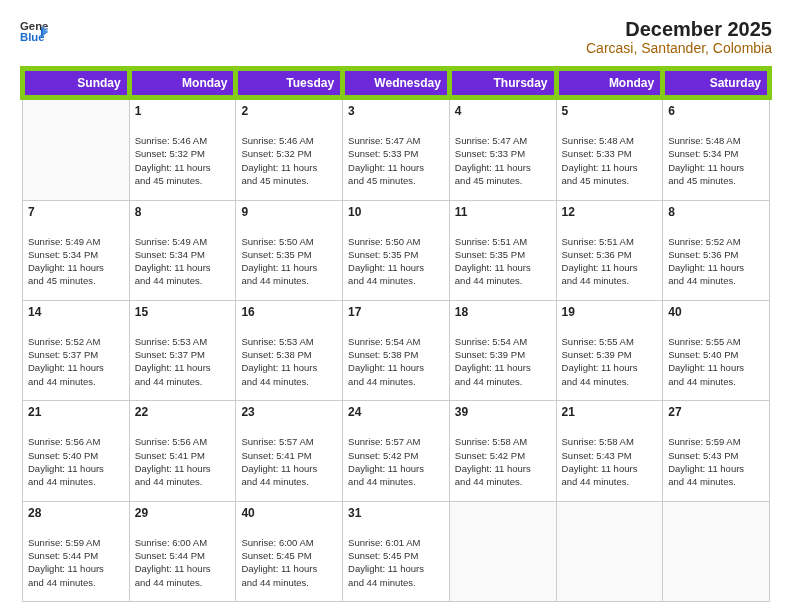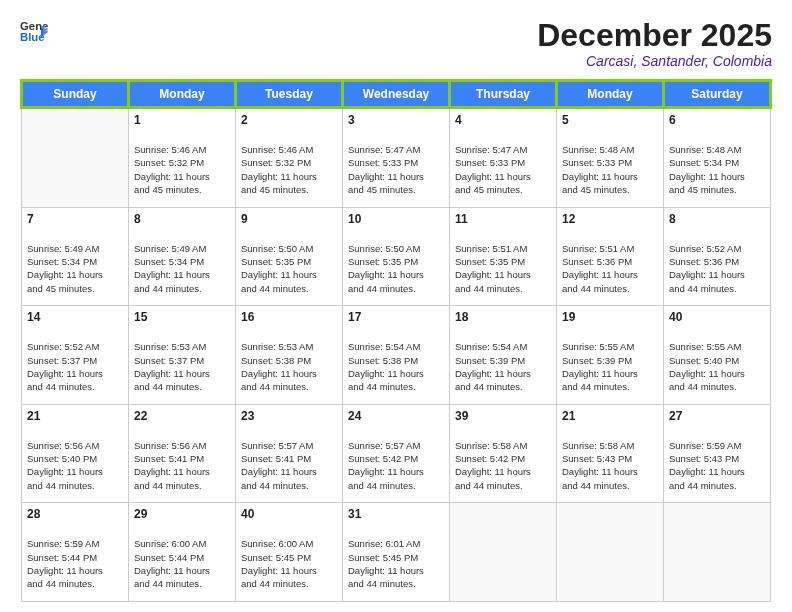--- a/index.html
+++ b/index.html
@@ -29,46 +29,45 @@
       gap: 4px;
     }
     .logo-icon {
       width: 28px;
       height: 28px;
     }
     .title-block {
       text-align: right;
     }
     .month-title {
-      font-size: 32px;
+      font-size: 20px;
       font-weight: bold;
       color: #222;
       line-height: 1.1;
     }
     .subtitle {
       font-size: 14px;
-      color: #4c1d95;
-      font-style: italic;
+      color: #a16207;
     }
     .calendar {
       flex: 1;
       border: 1px solid #ccc;
       border-collapse: collapse;
       width: 100%;
       table-layout: fixed;
       font-size: 10.5px;
     }
     .calendar th {
-      background-color: #3b82f6;
+      background-color: #6d28d9;
       color: #fff;
-      text-align: center;
+      text-align: right;
       padding: 5px 6px;
       font-size: 12px;
       font-weight: bold;
-      border: 3px solid #84cc16;
+      border: 5px solid #84cc16;
     }
     .calendar td {
       border: 1px solid #ccc;
       vertical-align: top;
       padding: 4px 5px;
       height: 88px;
       background: #fff;
     }
     .calendar td.empty {
       background: #f9f9f9;

